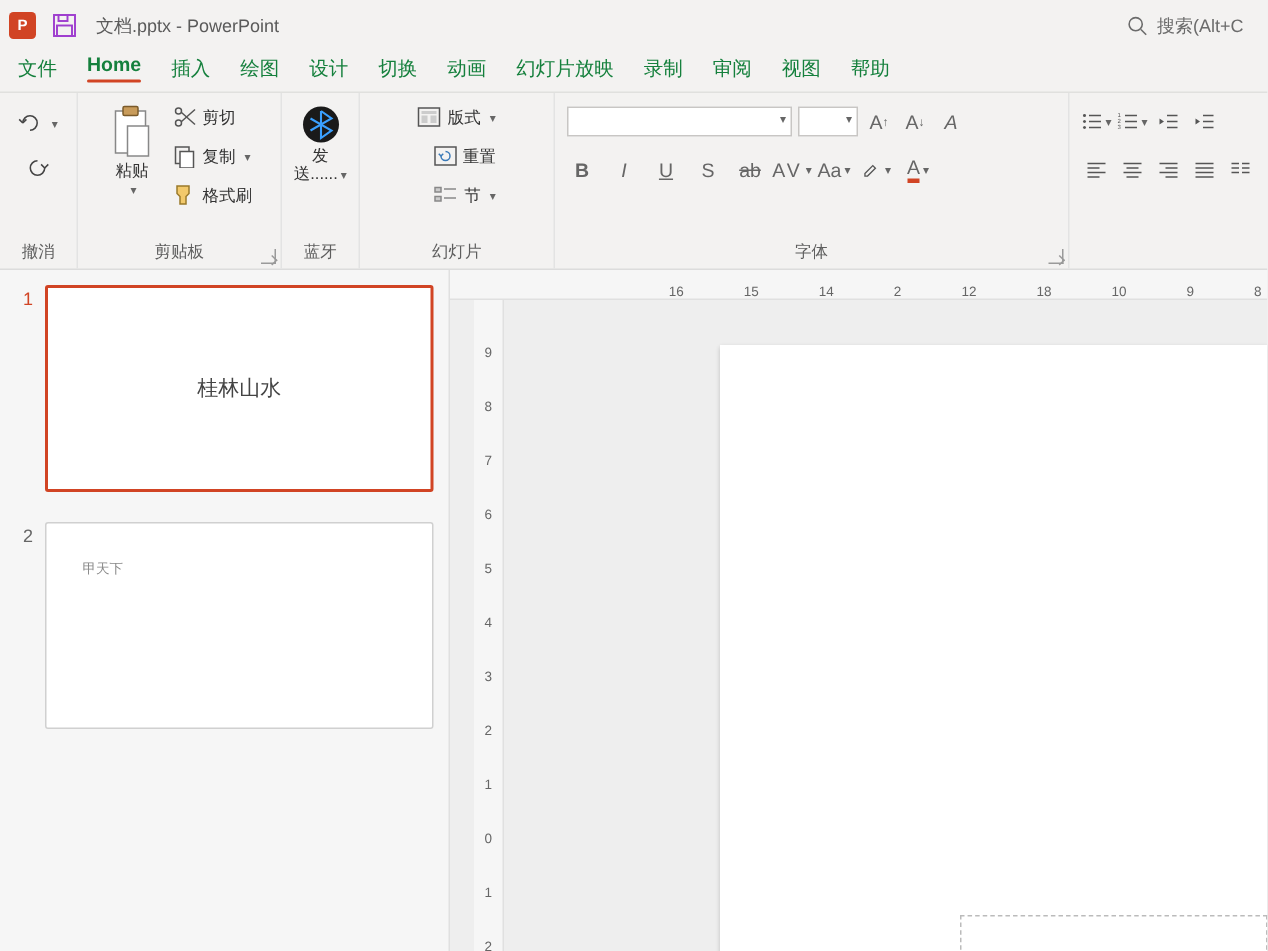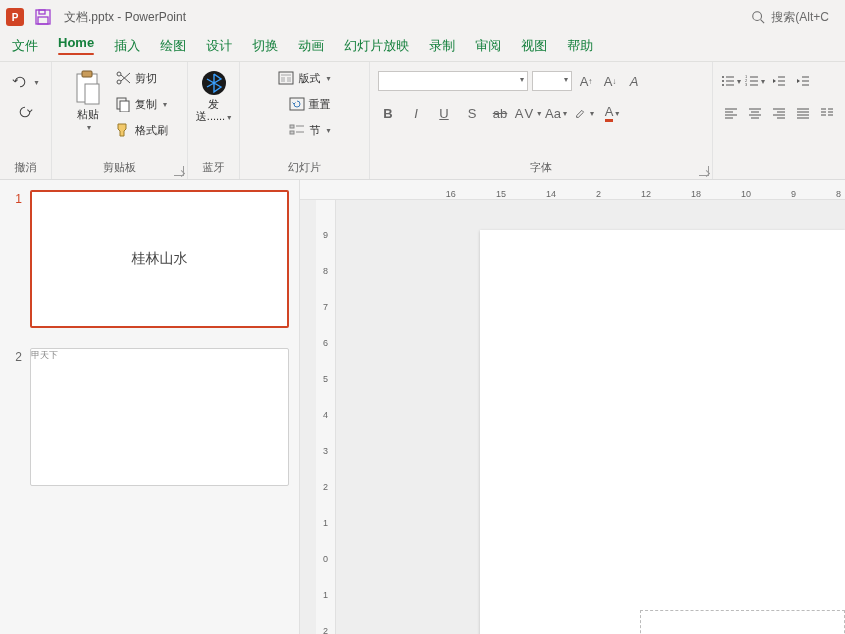--- a/index.html
+++ b/index.html
@@ -44,21 +44,21 @@
   .para-col{display:flex;flex-direction:column; gap:6px; align-items:flex-end;}
   .para-row{display:flex;align-items:center;gap:4px;}
 
   
   .workspace{display:flex;height:454px;background:#f0efee;}
   .thumbs{width:300px;background:#f6f6f6;border-right:1px solid #e0e0e0;padding:10px 10px 0 10px;overflow:hidden;}
   .thumb-row{display:flex;align-items:flex-start;gap:8px;margin-bottom:20px;}
   .thumb-row .num{font-size:12px;color:#d14424;width:12px;text-align:right;margin-top:2px;}
   .thumb-row.inactive .num{color:#666;}
   .thumb{flex:1;height:138px;background:#fff;border:2px solid #d14424;border-radius:2px;display:flex;align-items:center;justify-content:center;font-size:14px;color:#444;}
-  .thumb-row.inactive .thumb{border:1px solid #d0d0d0;font-size:9px;color:#888;justify-content:flex-start;align-items:flex-start;padding:0;text-align:center;}
+  .thumb-row.inactive .thumb{border:1px solid #d0d0d0;font-size:9px;color:#888;justify-content:flex-start;align-items:flex-start;padding:24px;text-align:center;}
 
   .editor{flex:1;background:#eeeeee;position:relative;overflow:hidden;}
   .hruler{height:20px;background:#f6f6f6;border-bottom:1px solid #e0e0e0; font-size:9px;color:#666;display:flex;align-items:flex-end;justify-content:flex-end;gap:40px;padding-right:4px;overflow:hidden;}
   .hruler span{display:inline-block; text-align:center;}
   .vruler{position:absolute;left:16px;top:20px;width:20px;bottom:0;background:#f6f6f6;border-right:1px solid #e0e0e0;display:flex;flex-direction:column;align-items:center;justify-content:flex-start;gap:26px;font-size:9px;color:#666;padding-top:30px;}
   .slide-canvas{position:absolute;left:180px;top:50px;right:0;bottom:-190px;background:#fff; box-shadow:0 1px 3px rgba(0,0,0,.2);}
   .placeholder-box{position:absolute;left:160px;top:380px;right:0;height:200px;border:1px dashed #bbb;}
 
   svg{display:block;}
 </style>

